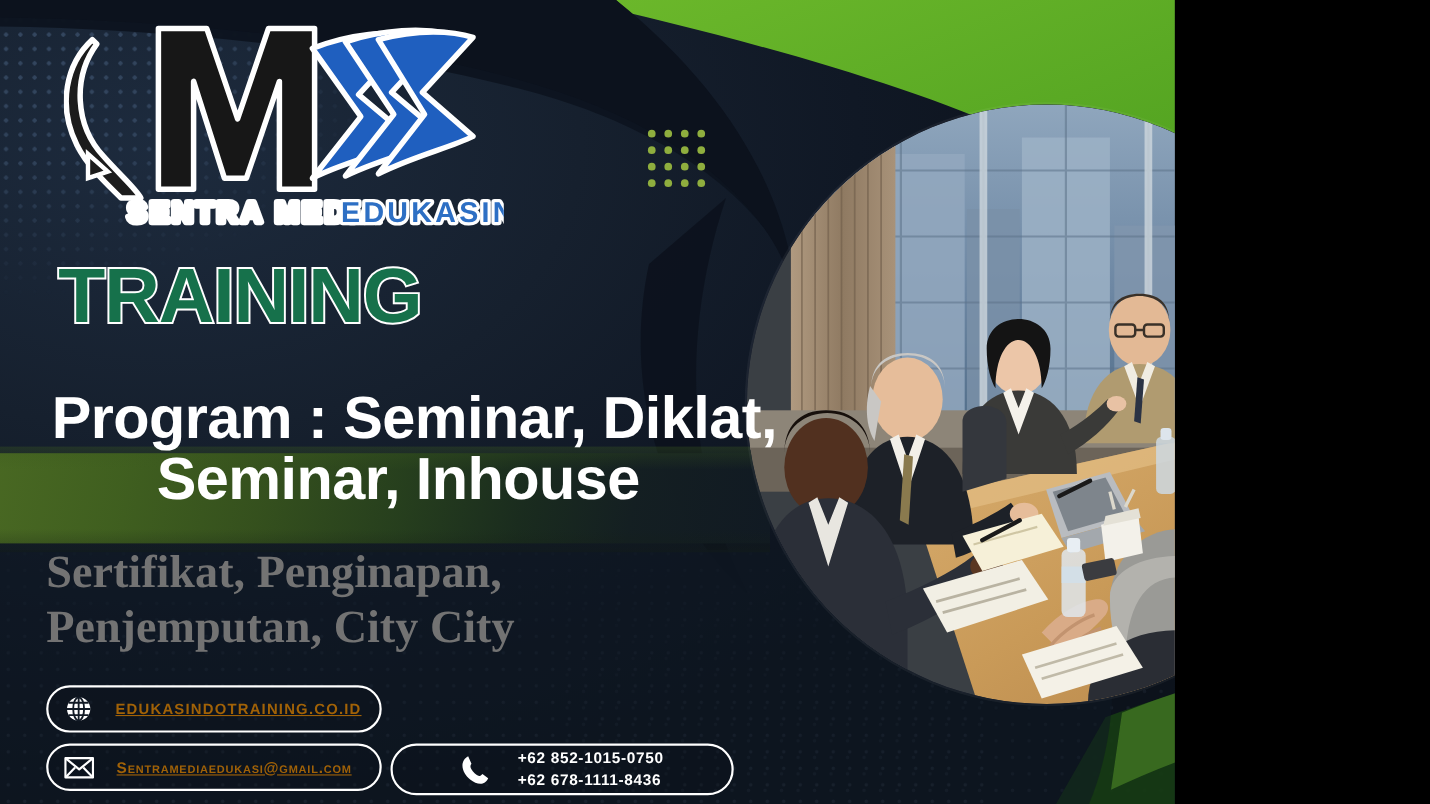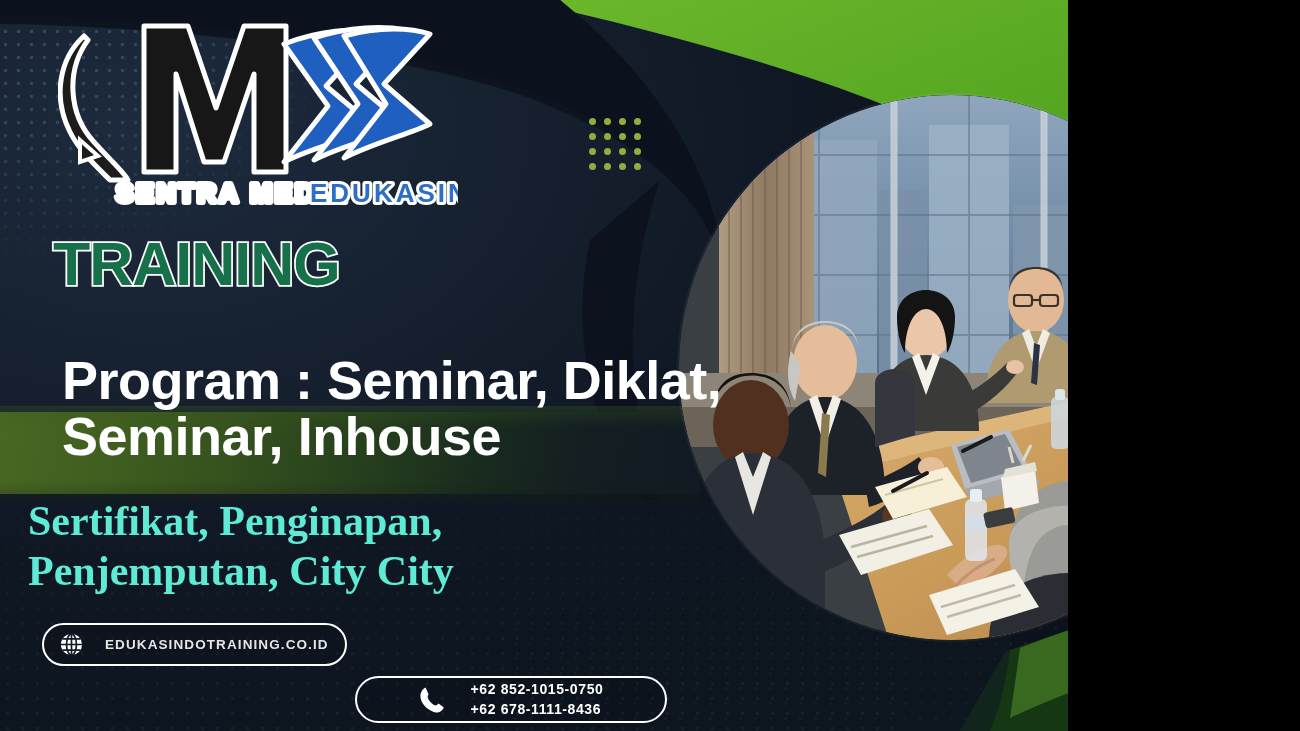--- a/index.html
+++ b/index.html
@@ -71,73 +71,74 @@
   
   .logo{
     position:absolute;left:58px;top:22px;width:400px;height:188px;
   }
   .logo-svg{width:400px;height:188px;display:block;}
 
   
   .training{
     position:absolute;left:53px;top:234px;
     font-family:"Liberation Sans Narrow","Liberation Sans",sans-serif;
-    font-size:61px;font-weight:bold;
+    font-size:70px;font-weight:bold;
     letter-spacing:-1px;
     transform:scaleX(1.0);
     transform-origin:left center;
     color:#16714b;
     -webkit-text-stroke:3.5px #ffffff;
     paint-order:stroke fill;
     line-height:1;
     white-space:nowrap;
   }
 
   .program-block{
-    position:absolute;left:62px;top:352px;width:630px;
-    text-align:left;
+    position:absolute;left:47px;top:352px;width:630px;
+    text-align:center;
     line-height:1.04;
   }
   .program-line{
     font-family:"Liberation Sans Narrow","Liberation Sans",sans-serif;
     font-weight:bold;
     font-size:54px;
     color:#ffffff;
     white-space:nowrap;
     letter-spacing:-0.5px;
   }
   .program-line .lbl{font-size:54px;}
 
   .services{
-    position:absolute;left:28px;top:497px;width:640px;
+    position:absolute;left:42px;top:497px;width:640px;
     font-family:"Liberation Serif","DejaVu Serif",serif;
     font-weight:bold;
     font-size:42px;
     line-height:1.18;
-    color:#5eead4;
+    color:#737373;
     letter-spacing:0px;
   }
   .services div{white-space:nowrap;}
 
   
   .pill{
     position:absolute;
     display:flex;align-items:center;
     border:2.5px solid #ffffff;
     border-radius:999px;
     background:rgba(10,16,24,.25);
     color:#ffffff;
   }
   .pill .ico{
     display:flex;align-items:center;justify-content:center;
     flex:0 0 auto;
   }
   .pill .txt{
     font-family:"Liberation Sans",sans-serif;
-    color:#e5e5e5;
+    color:#a16207;
+    text-decoration:underline;
   }
 
   #pill-web{left:42px;top:623px;width:305px;height:43px;padding:0 14px;}
   #pill-web .txt{font-size:13.5px;letter-spacing:1.1px;font-weight:bold;margin-left:20px;}
 
   #pill-mail{left:42px;top:676px;width:305px;height:43px;padding:0 14px;}
   #pill-mail .txt{font-size:14px;letter-spacing:.7px;font-weight:bold;margin-left:20px;font-variant:small-caps;}
 
   #pill-phone{left:355px;top:676px;width:312px;height:47px;padding:0 16px;justify-content:center;}
   #pill-phone .nums{margin-left:26px;}
@@ -464,20 +465,30 @@
         <g stroke="#131b26" stroke-width="1.5">
           <ellipse cx="12" cy="12" rx="4.4" ry="9.4"></ellipse>
           <path d="M2.6 12h18.8M4 7h16M4 17h16"></path>
           <path d="M12 2.6v18.8"></path>
         </g>
       </svg>
     </span>
     <span class="txt">EDUKASINDOTRAINING.CO.ID</span>
   </div>
 
+  <div class="pill" id="pill-mail">
+    <span class="ico">
+      <svg width="28" height="22" viewBox="0 0 30 22" fill="none" stroke="#ffffff" stroke-width="2.1" stroke-linejoin="round">
+        <rect x="1.6" y="1.6" width="26.8" height="18.8"></rect>
+        <path d="M1.6 1.6 L15 12.6 L28.4 1.6"></path>
+        <path d="M1.6 20.4 L11 10.6 M28.4 20.4 L19 10.6"></path>
+      </svg>
+    </span>
+    <span class="txt">Sentramediaedukasi@gmail.com</span>
+  </div>
 
   <div class="pill" id="pill-phone">
     <span class="ico">
       <svg width="26" height="28" viewBox="0 0 26 28" fill="#ffffff">
         <path d="M6.6 1.4 C4.2 2.6 2.2 5 1.6 7.8 C0.6 13 3.6 18.8 8.4 22.6 C12.2 25.6 16.6 27.2 19.8 26.2 C22 25.5 24 23.6 24.8 21.4 L19.6 17.6 C18.4 19 17 19.8 15.8 19.3 C13.8 18.5 11 16 9.4 13.2 C8.4 11.4 8.4 9.8 9.6 8.4 Z"></path>
       </svg>
     </span>
     <div class="nums">
       <div>+62 852-1015-0750</div>
       <div>+62 678-1111-8436</div>

